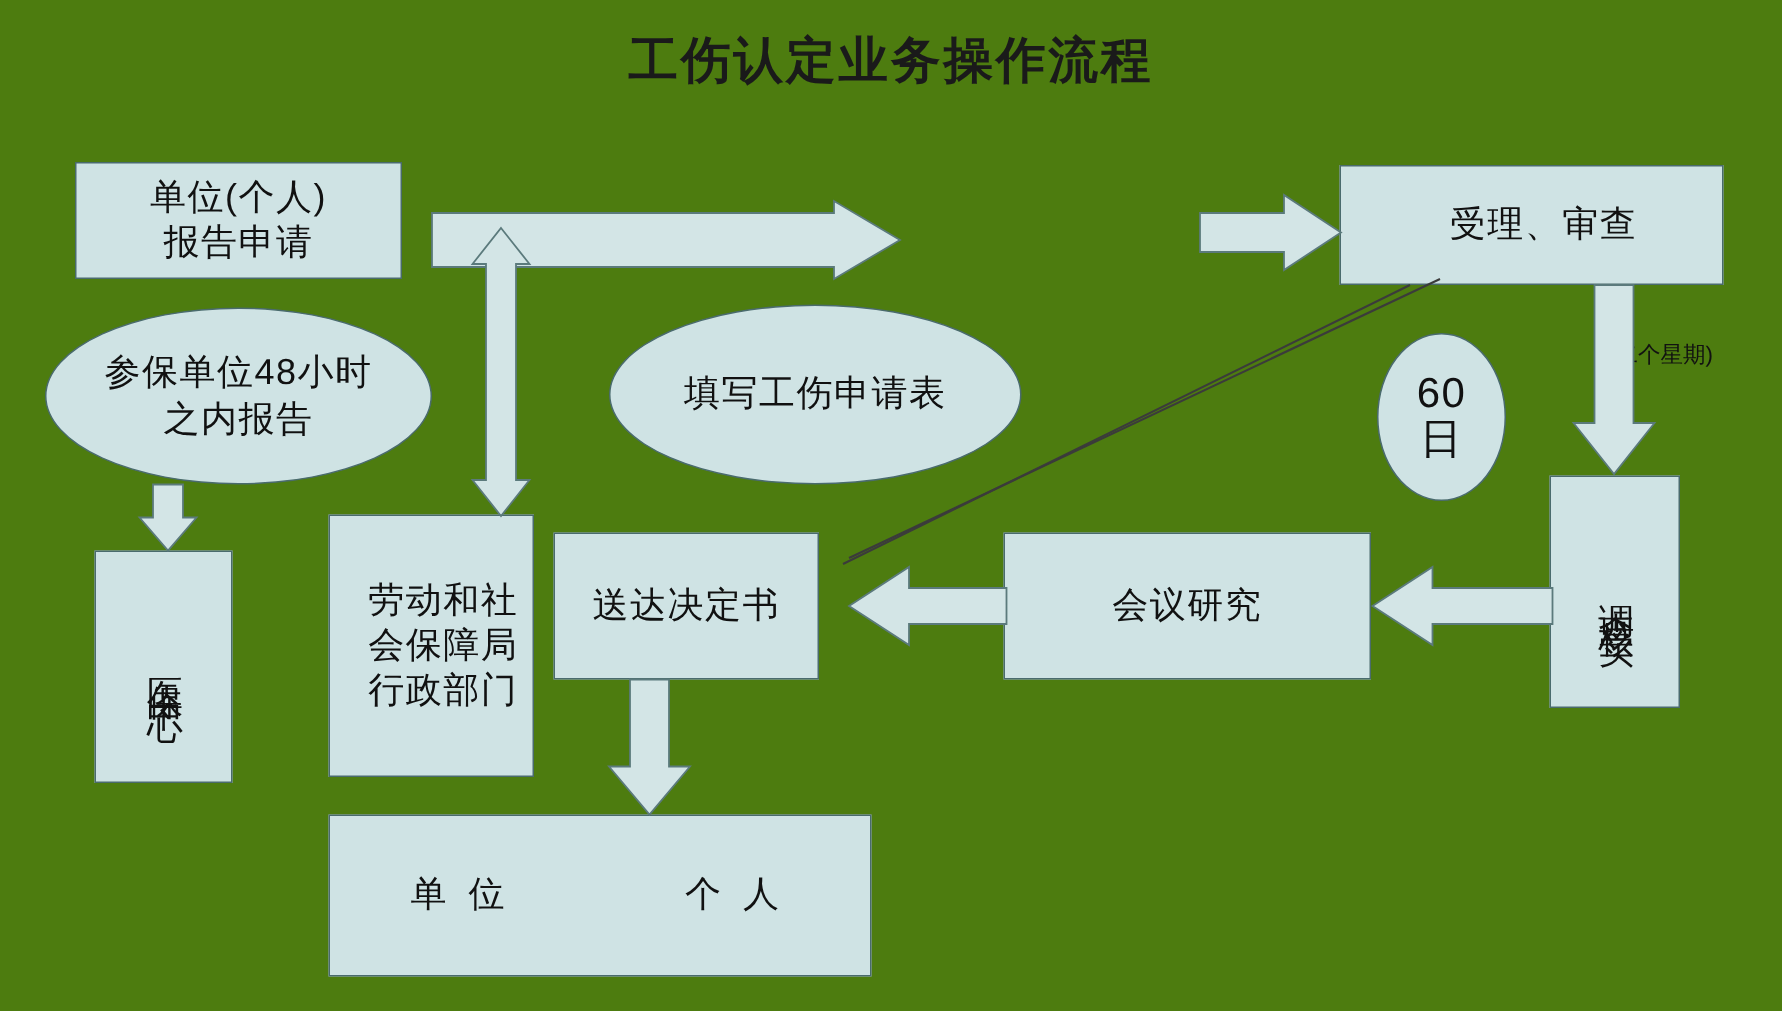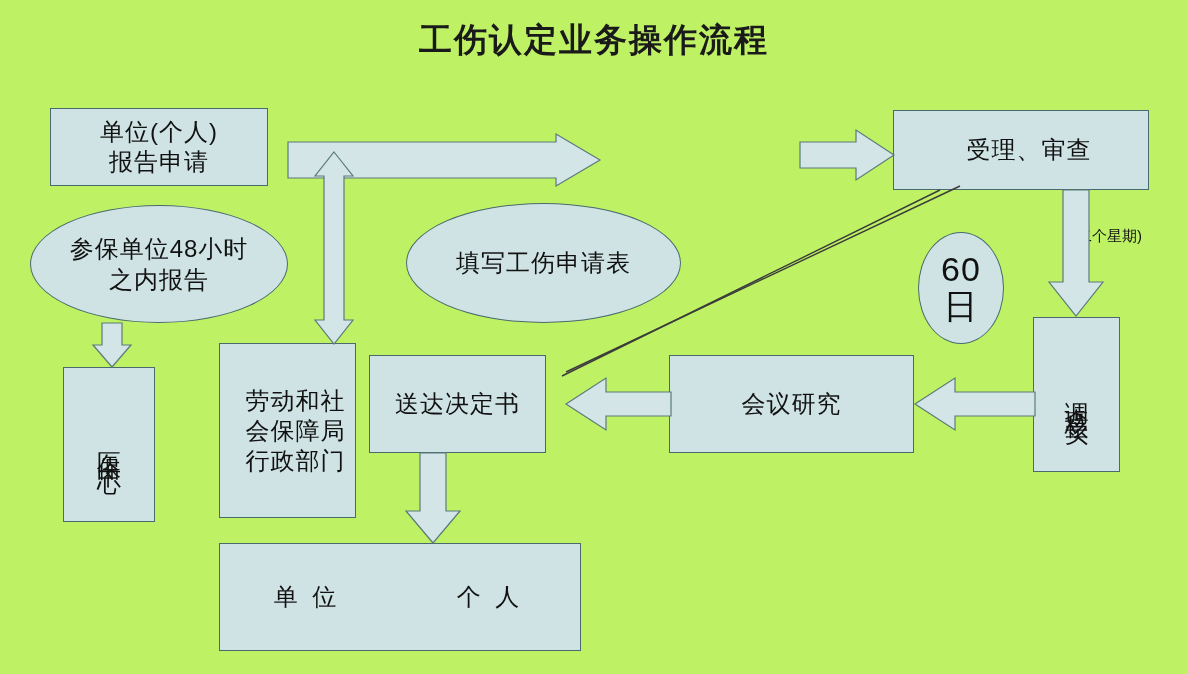--- a/index.html
+++ b/index.html
@@ -7,21 +7,21 @@
     padding: 0;
     background: #ffffff;
   }
   body {
     font-family: "Liberation Sans", sans-serif;
   }
   #canvas {
     position: relative;
     width: 1188px;
     height: 674px;
-    background: #bef264;
+    background: #4d7c0f;
     overflow: hidden;
   }
   .title {
     position: absolute;
     left: 0;
     top: 18px;
     width: 1188px;
     text-align: center;
     font-size: 33px;
     font-weight: bold;
@@ -143,21 +143,21 @@
   </div>
 
   <div class="box" style="left:219px; top:543px; width:362px; height:108px;"></div>
   <div class="bottom-box-inner" style="left:252px; top:543px; width:110px; height:108px;justify-content:center;">
     <span style="white-space:pre-line;">单 位</span>
   </div>
   <div class="bottom-box-inner" style="left:435px; top:543px; width:110px; height:108px;">
     <span style="white-space:pre-line;">个 人</span>
   </div>
 
-  <div class="ellipse" style="left:918px; top:232px; width:86px; height:112px; font-size:34px;">
+  <div class="ellipse" style="left:918px; top:222px; width:86px; height:112px; font-size:28px;">
     <span style="white-space:pre-line; line-height:1.1;">60
 日</span>
   </div>
 
   <div class="note" style="left:1072px; top:227px; font-size:15px;">(二个星期)</div>
 
   <svg class="arrow-svg" style="left:288px; top:128px; width:315px; height:58px;">
     <path class="arrow-path" d="M0,14 L0,50 L268,50 L268,58 L312,32 L268,6 L268,14 Z"></path>
   </svg>
 

